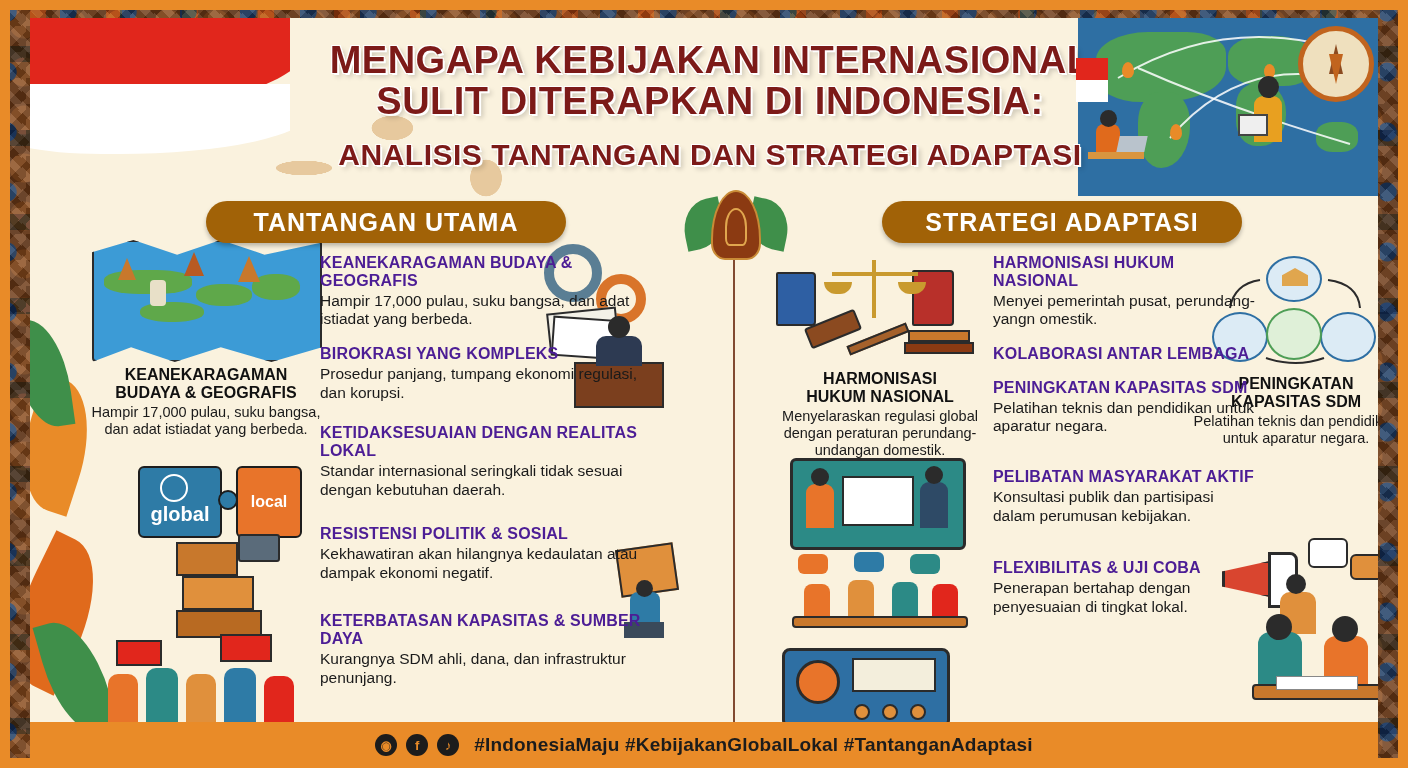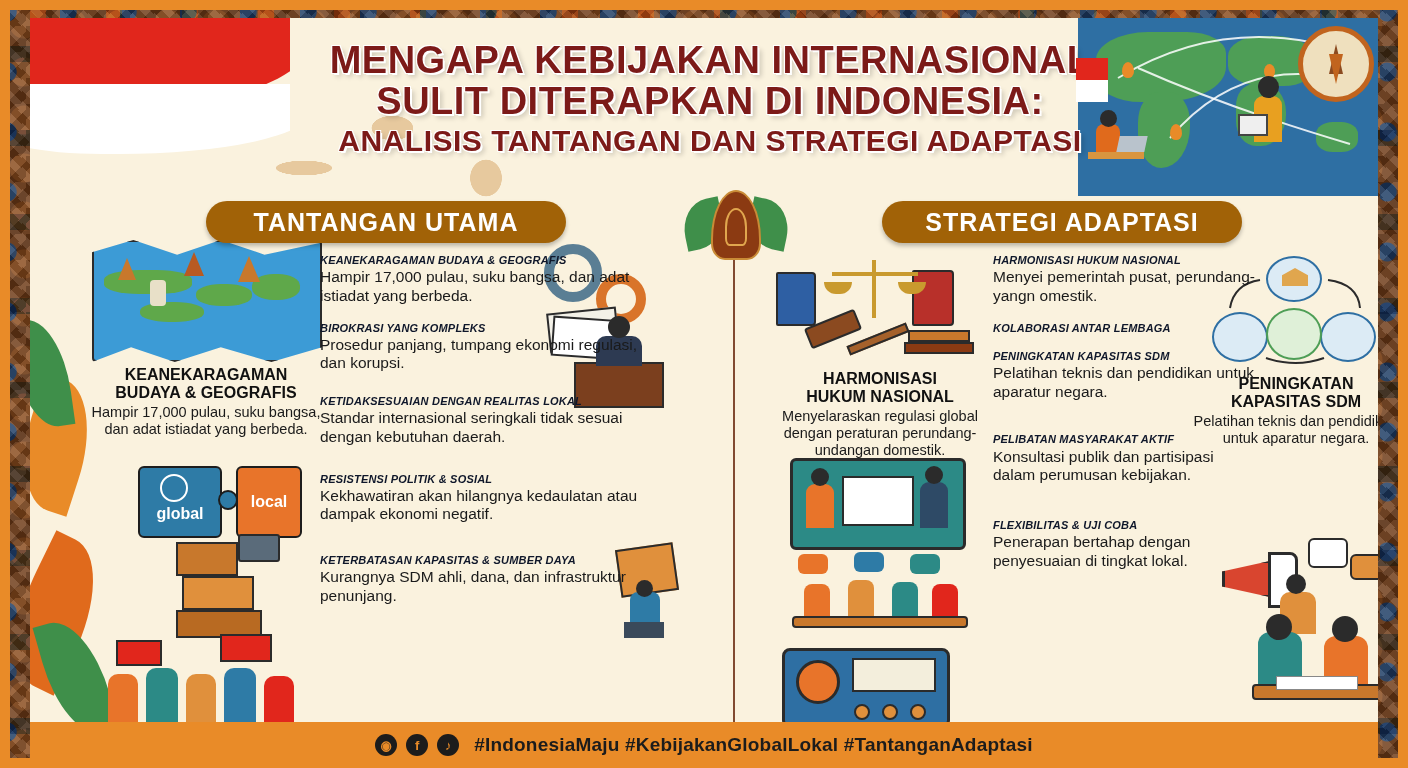--- a/index.html
+++ b/index.html
@@ -65,21 +65,21 @@
   #headline{
     position:absolute; left:250px; top:22px; width:860px; text-align:center; z-index:6;
   }
   #headline .l1,#headline .l2,#headline .l3{
     font-weight:bold; color:#7C1A18; letter-spacing:.5px; line-height:1.07;
     text-shadow: 2px 2px 0 #fff, -1px -1px 0 #fff, 1px -1px 0 #fff, -1px 1px 0 #fff, 4px 4px 5px rgba(0,0,0,.18);
     font-family:"Liberation Sans", sans-serif;
   }
   #headline .l1{ font-size:38px; }
   #headline .l2{ font-size:38px; }
-  #headline .l3{ font-size:30px; margin-top:4px;text-align:center;}
+  #headline .l3{ font-size:30px; margin-top:18px;text-align:center;}
 
   
   #worldmap{
     position:absolute; right:0; top:0; width:300px; height:178px; z-index:5;
     background:#2E6FA3; overflow:hidden;
   }
 
   
   .pill{
     position:absolute; top:183px; height:42px; background:#a16207;
@@ -96,21 +96,21 @@
   
   #divider{
     position:absolute; left:703px; top:238px; width:2px; height:470px; background:#6B2D13; opacity:.85; z-index:4;
   }
   .col{ position:absolute; top:236px; z-index:5; }
   #col-left  { left:290px; width:330px; }
   #col-right { left:963px; width:262px; }
 
   .item{ margin-bottom:16px; }
   .item h3{
-    font-size:11px; font-weight:bold; color:#0f172a; line-height:1.12; letter-spacing:.2px;font-style:italic;
+    font-size:16px; font-weight:bold; color:#4c1d95; line-height:1.12; letter-spacing:.2px;
   }
   .item p{
     font-size:15.5px; color:#1a1a1a; line-height:1.2; margin-top:2px;
   }
 
   
   .caption{ position:absolute; text-align:center; z-index:5;}
   .caption h4{ font-size:16px; font-weight:bold; color:#111; line-height:1.12;}
   .caption p { font-size:14.5px; color:#1a1a1a; line-height:1.18; margin-top:2px;}
   #cap-map   { left:60px;  top:348px; width:232px;}
@@ -222,21 +222,21 @@
 
   <div class="caption" id="cap-map">
     <h4><span>KEANEKARAGAMAN</span><br>
         <span>BUDAYA &amp; GEOGRAFIS</span></h4>
     <p>Hampir 17,000 pulau, suku bangsa, dan adat istiadat yang berbeda.</p>
   </div>
 
   <div class="ill" style="left:108px;top:444px;width:180px;height:82px;">
     <div style="position:absolute;left:0;top:4px;width:84px;height:72px;background:#2E7BA6;border:2px solid #1d1d1d;border-radius:6px;
                 display:flex;align-items:center;justify-content:center;">
-      <span style="color:#fff;font-size:16px;font-weight:bold;margin-top:24px;">global</span>
+      <span style="color:#fff;font-size:20px;font-weight:bold;margin-top:24px;">global</span>
       <div style="position:absolute;left:20px;top:6px;width:28px;height:28px;border:2px solid #fff;border-radius:50%;"></div>
     </div>
     <div style="position:absolute;left:80px;top:28px;width:20px;height:20px;background:#2E7BA6;border:2px solid #1d1d1d;border-radius:50%;"></div>
     <div style="position:absolute;left:98px;top:4px;width:66px;height:72px;background:#E8742A;border:2px solid #1d1d1d;border-radius:6px;
                 display:flex;align-items:center;justify-content:center;">
       <span style="color:#fff;font-size:16px;font-weight:bold;">local</span>
     </div>
   </div>
 
   <div class="ill" style="left:146px;top:524px;width:120px;height:96px;">

